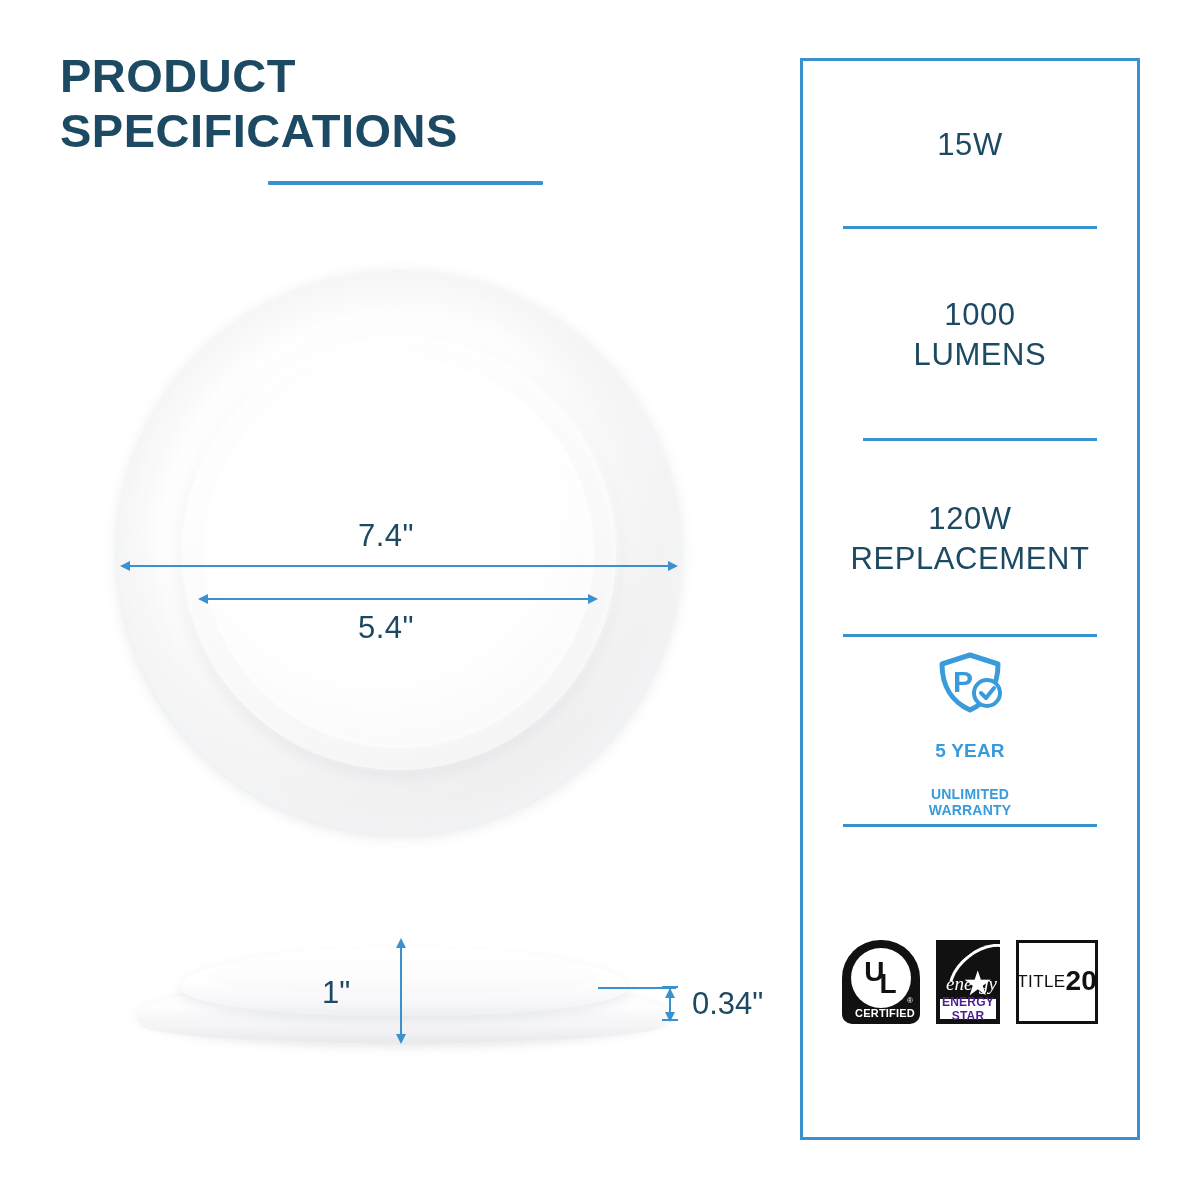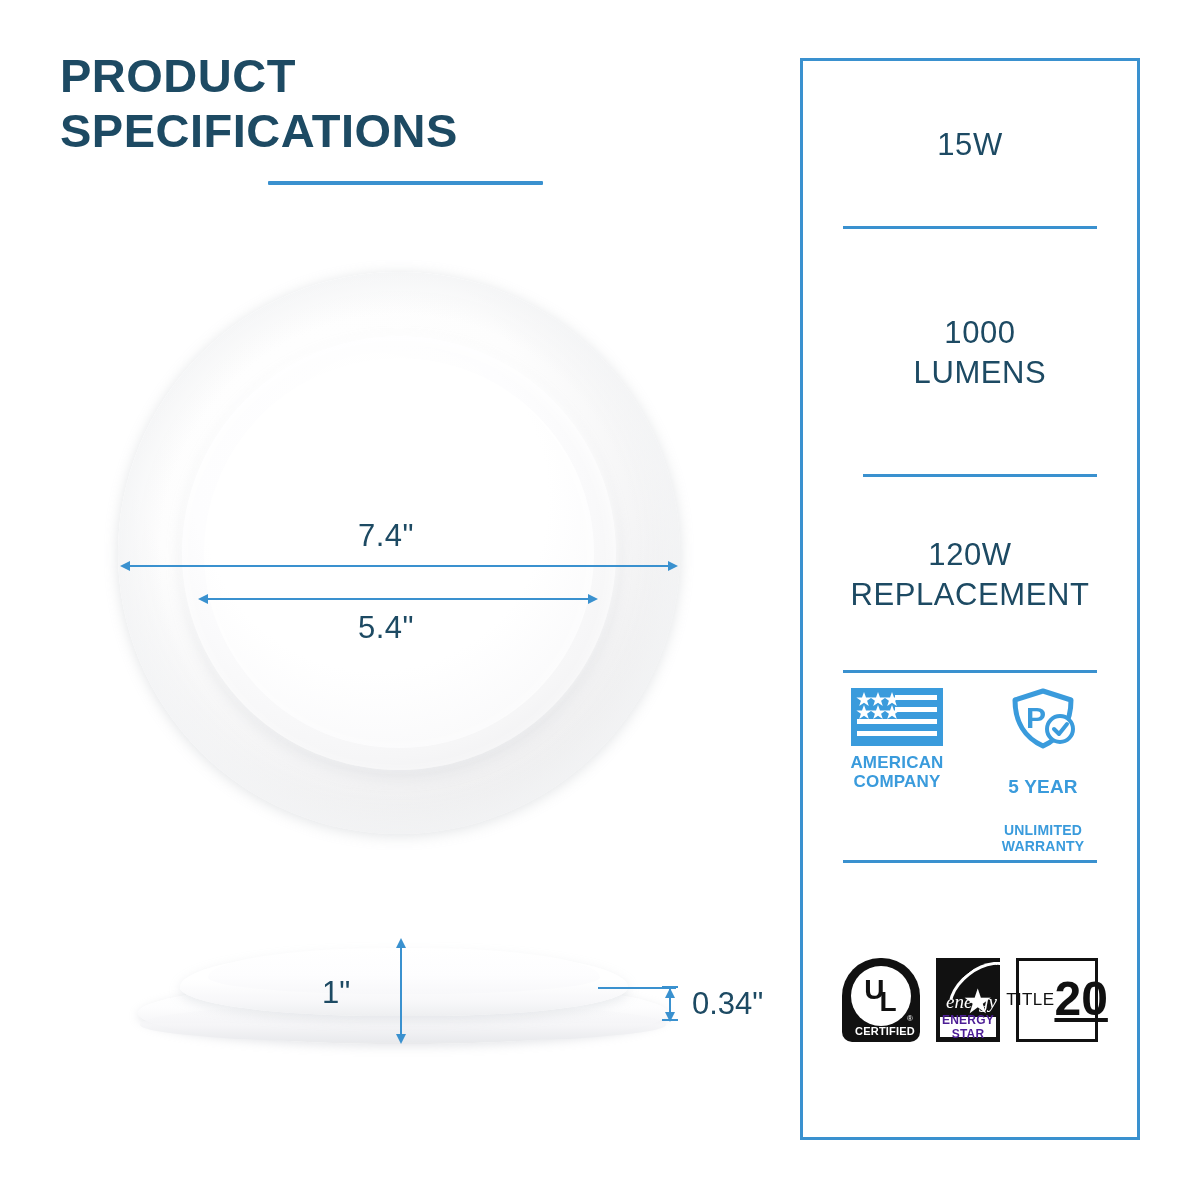--- a/index.html
+++ b/index.html
@@ -246,21 +246,21 @@
   }
   .spec-divider {
     position: absolute;
     left: 40px;
     right: 40px;
     bottom: 0;
     height: 3px;
     background: #3a91cf;
   }
   #row-watts       { height: 168px; }
-  #row-lumens      { height: 248px; margin-left: 20px; }
+  #row-lumens      { height: 212px; margin-left: 20px; }
   #row-voltage     { height: 178px; }
   #row-replacement { height: 196px; }
   #row-badges      { height: 190px; }
   #row-certs       { flex: 1 1 auto; }
 
   
   .badges {
     display: flex;
     align-items: flex-start;
     justify-content: center;
@@ -375,21 +375,21 @@
     width: 82px; height: 84px;
     border: 3px solid #111111;
     background: #ffffff;
     color: #111111;
     display: flex;
     align-items: center;
     justify-content: center;
     box-sizing: border-box;
   }
   .t20-word { font-size: 17px; letter-spacing: 0.4px; }
-  .t20-num  { font-size: 48px; font-weight: bold; line-height: 1; margin-top: -2px; text-decoration: underline; }
+  .t20-num  { font-size: 28px; font-weight: bold; line-height: 1; margin-top: -2px; }
 </style>
 </head>
 <body>
 
 <div id="title-block">
   <h1 id="page-title">PRODUCT
 SPECIFICATIONS</h1>
   <div id="title-rule"></div>
 </div>
 
@@ -451,39 +451,20 @@
 
   <div class="spec-row" id="row-replacement">
     <div class="spec-text">120W
 REPLACEMENT</div>
     <div class="spec-divider"></div>
   </div>
 
   <div class="spec-row" id="row-badges">
     <div class="badges">
 
-      <div class="badge">
-        <svg class="flag-icon" viewBox="0 0 92 58">
-          <rect x="0" y="0" width="92" height="58" fill="#3a9bdc"></rect>
-          <rect x="44" y="7" width="42" height="5" fill="#ffffff"></rect>
-          <rect x="44" y="19" width="42" height="5" fill="#ffffff"></rect>
-          <rect x="6" y="31" width="80" height="5" fill="#ffffff"></rect>
-          <rect x="6" y="43" width="80" height="5" fill="#ffffff"></rect>
-          <g fill="#ffffff">
-            <polygon points="13,4 15,9.4 20.6,9.4 16.1,12.7 17.8,18 13,14.8 8.2,18 9.9,12.7 5.4,9.4 11,9.4"></polygon>
-            <polygon points="27,4 29,9.4 34.6,9.4 30.1,12.7 31.8,18 27,14.8 22.2,18 23.9,12.7 19.4,9.4 25,9.4"></polygon>
-            <polygon points="41,4 43,9.4 48.6,9.4 44.1,12.7 45.8,18 41,14.8 36.2,18 37.9,12.7 33.4,9.4 39,9.4"></polygon>
-            <polygon points="13,17 15,22.4 20.6,22.4 16.1,25.7 17.8,31 13,27.8 8.2,31 9.9,25.7 5.4,22.4 11,22.4"></polygon>
-            <polygon points="27,17 29,22.4 34.6,22.4 30.1,25.7 31.8,31 27,27.8 22.2,31 23.9,25.7 19.4,22.4 25,22.4"></polygon>
-            <polygon points="41,17 43,22.4 48.6,22.4 44.1,25.7 45.8,31 41,27.8 36.2,31 37.9,25.7 33.4,22.4 39,22.4"></polygon>
-          </g>
-        </svg>
-        <div class="badge-caption">AMERICAN
-COMPANY</div>
-      </div>
 
       <div class="badge">
         <svg class="shield-icon" viewBox="0 0 76 62">
           <path d="M38 3 L66 12 C66 34 56 50 38 58 C20 50 10 34 10 12 Z" fill="none" stroke="#3a9bdc" stroke-width="5" stroke-linejoin="round"></path>
           <text x="31" y="40" font-family="Liberation Sans, sans-serif" font-size="30" font-weight="bold" fill="#3a9bdc" text-anchor="middle">P</text>
           <circle cx="55" cy="41" r="13" fill="#ffffff" stroke="#3a9bdc" stroke-width="4"></circle>
           <polyline points="49,41 54,46 62,36" fill="none" stroke="#3a9bdc" stroke-width="4" stroke-linecap="round" stroke-linejoin="round"></polyline>
         </svg>
         <div class="badge-caption">
           <span class="big">5 YEAR</span>

